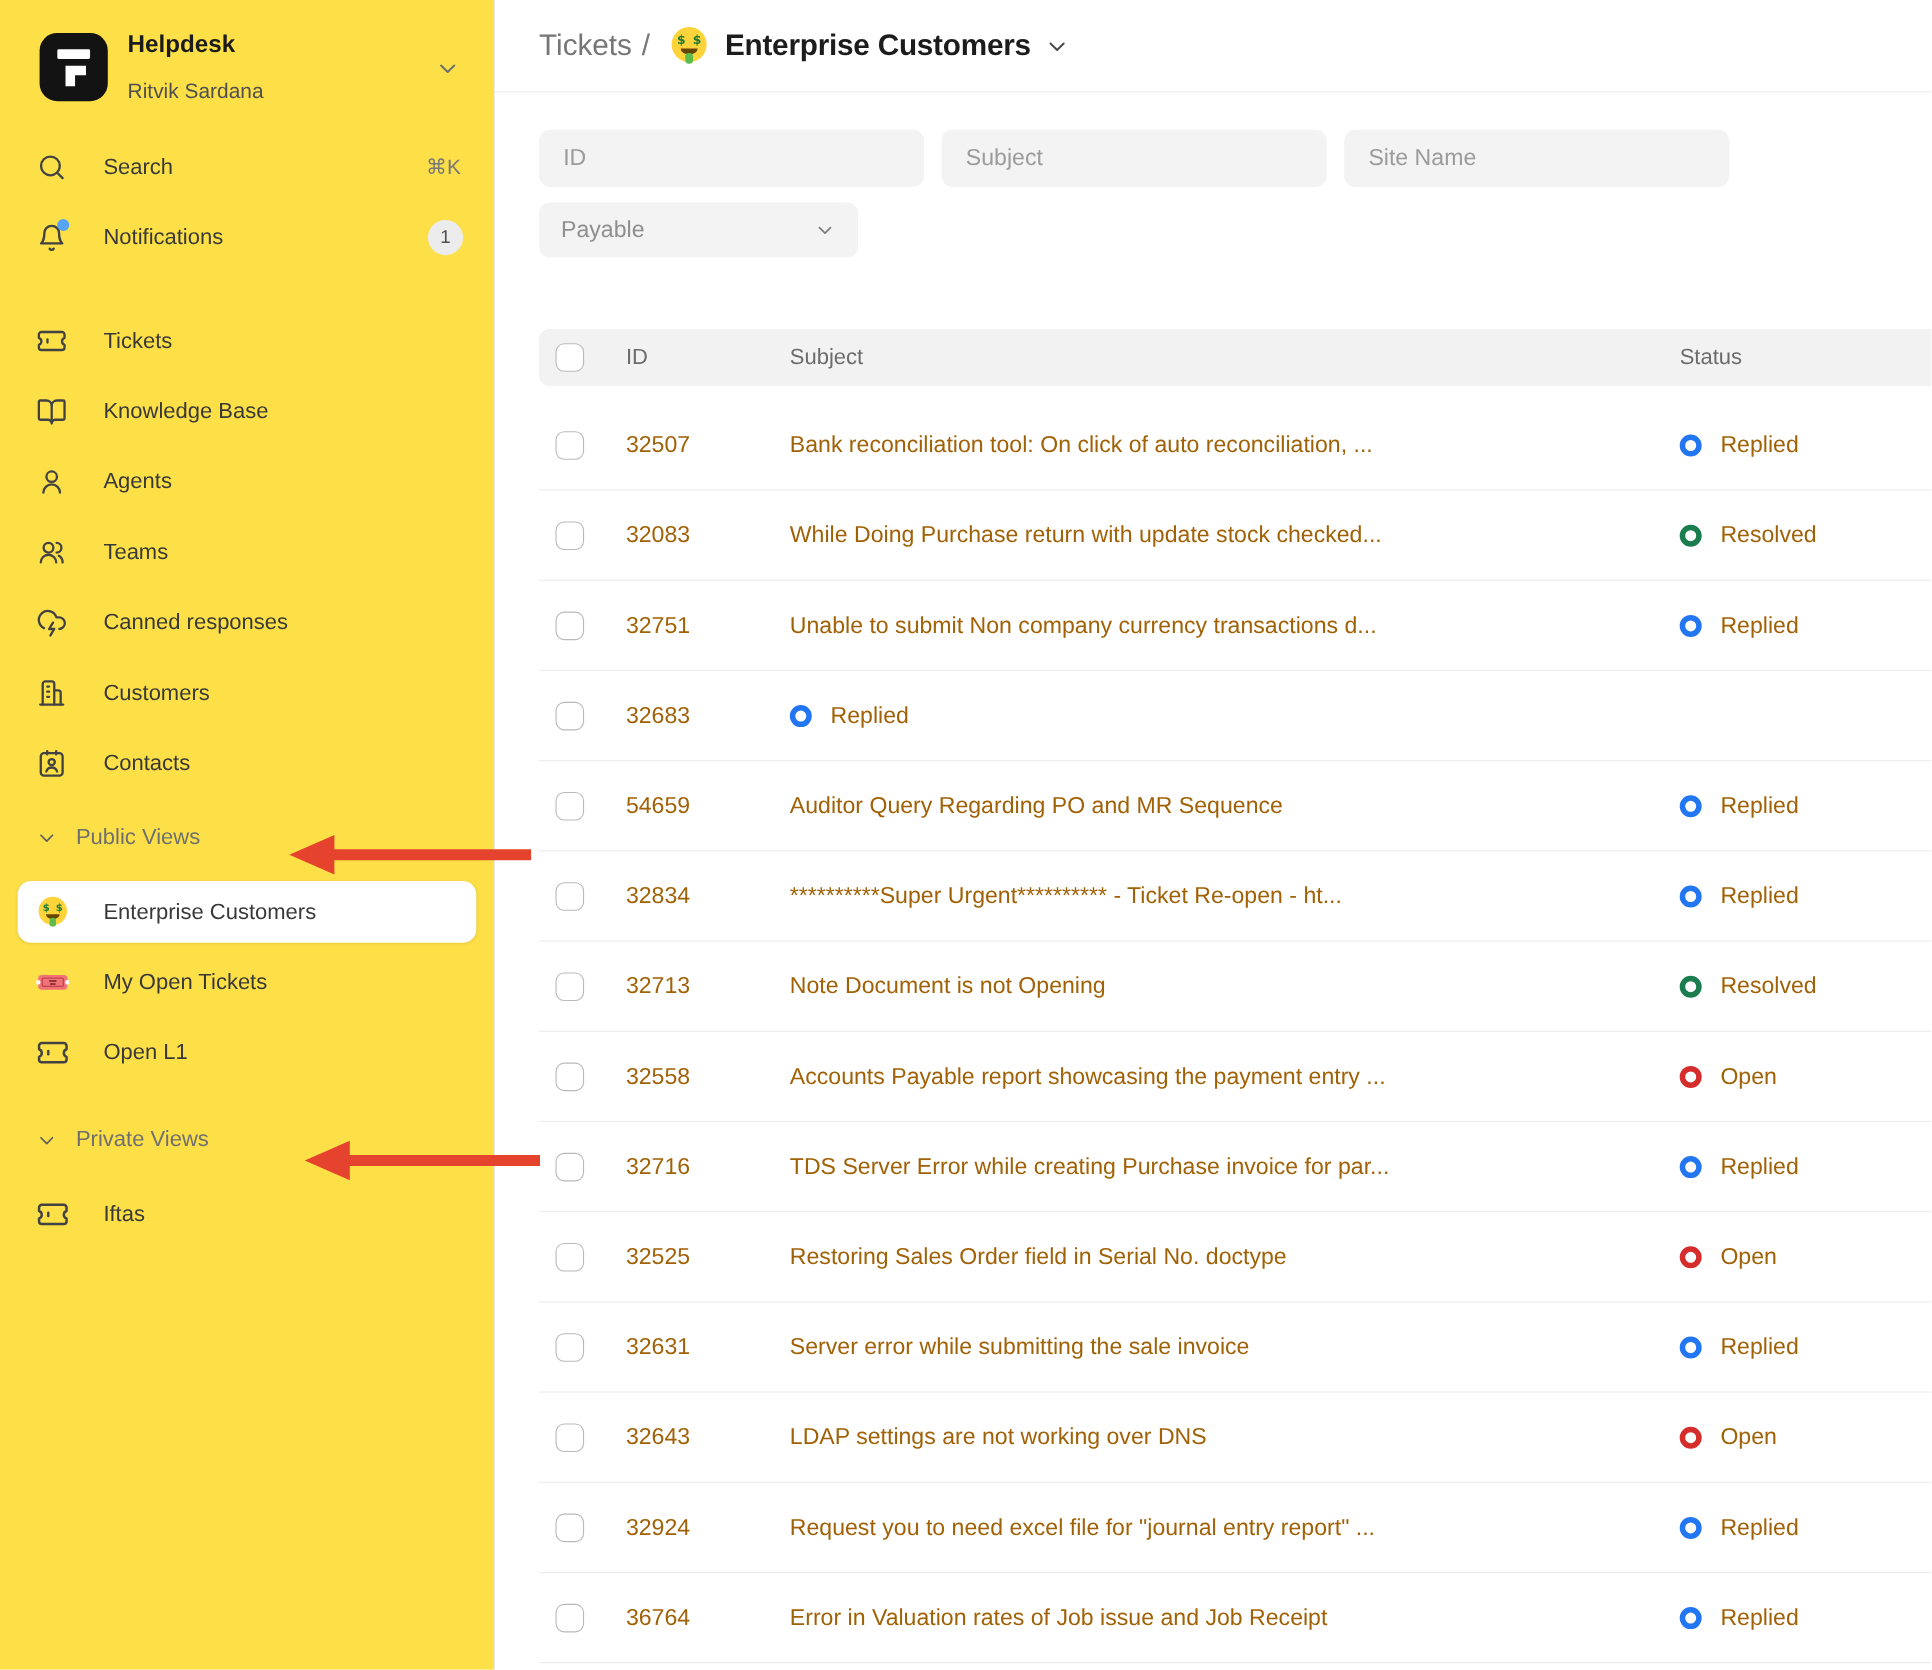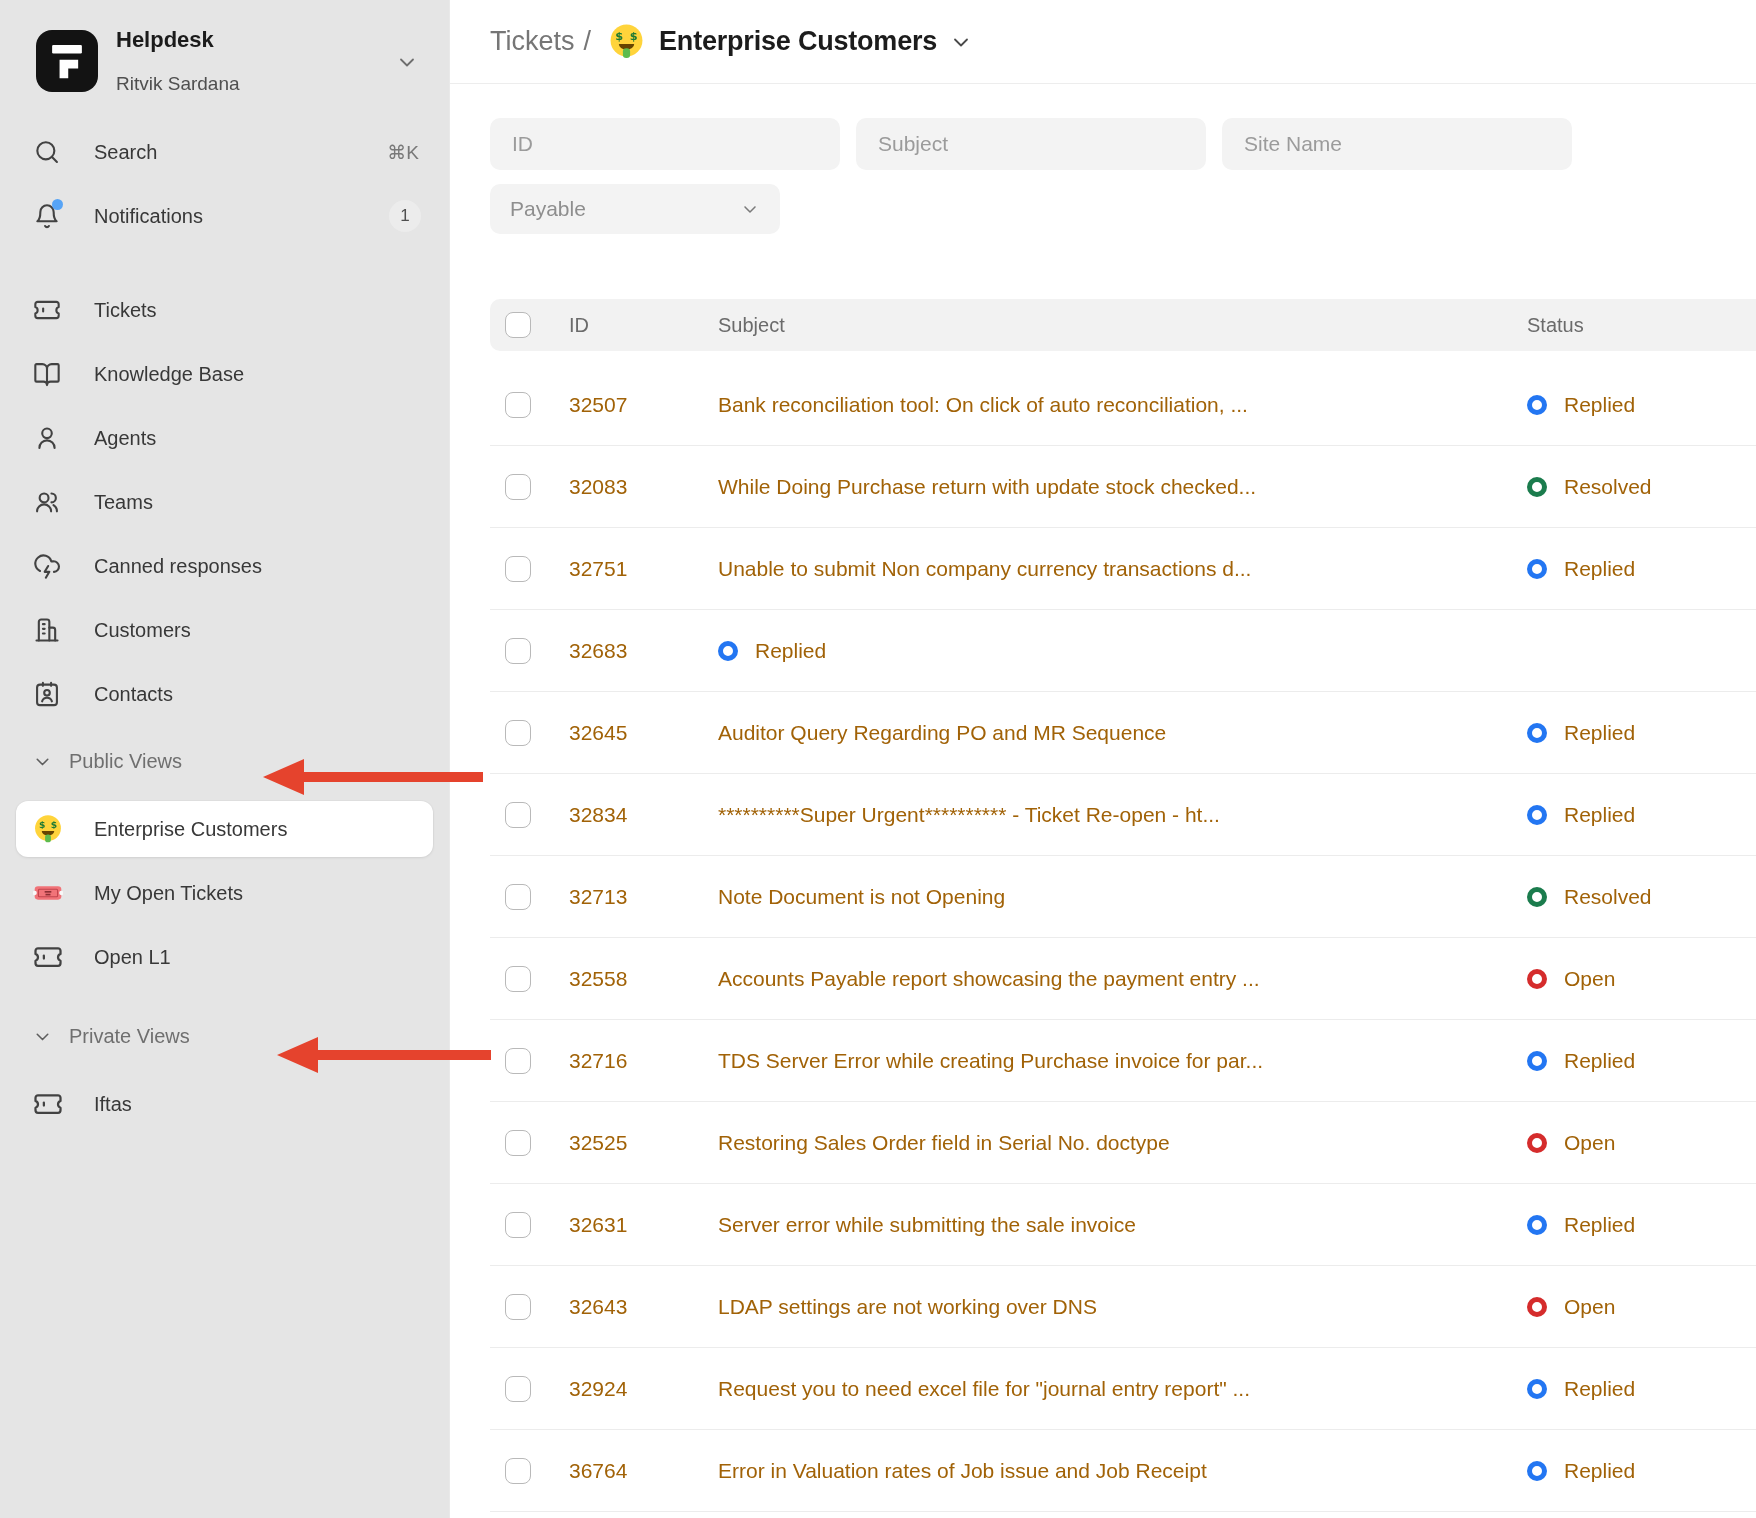--- a/index.html
+++ b/index.html
@@ -2,21 +2,21 @@
 <html><head>
 <meta charset="utf-8">
 <style>
   * { margin:0; padding:0; box-sizing:border-box; }
   html,body { width:1756px; height:1518px; overflow:hidden; background:#fff;
     font-family:"Liberation Sans","DejaVu Sans",sans-serif; }
   body { position:relative; }
 
   
   .sidebar { position:absolute; left:0; top:0; width:450px; height:1518px;
-    background:#e5e5e5; border-right:1px solid #E9E9E9; padding:30px 16px 0; }
+    background:#fde047; border-right:1px solid #E9E9E9; padding:30px 16px 0; }
   .sb-header { position:relative; display:flex; align-items:center; gap:18px;
     padding-left:20px; height:62px; cursor:pointer; }
   .logo { width:62px; height:62px; background:#131313; border-radius:16px; flex:0 0 62px; }
   .logo svg { width:100%; height:100%; }
   .sb-title { font-size:22px; font-weight:700; color:#1B1B1B; line-height:1.2; }
   .sb-subtitle { font-size:19px; color:#4F4F4F; margin-top:19px; }
   .hdr-chev { position:absolute; right:14px; top:20px; width:24px; height:24px; color:#6E6E6E; }
 
   .sb-item { position:relative; height:56px; display:flex; align-items:center;
     padding-left:17px; margin-bottom:8px; border-radius:12px; cursor:pointer;gap:12px; }
@@ -350,21 +350,21 @@
           <div class="cell-id">32683</div>
           <div class="cell-status">
             <div class="status-ring" style="border-color: rgb(35, 118, 242);"></div>
             <span>Replied</span>
           </div>
         </div>
         <div class="row">
           <div class="cell-check">
             <div class="checkbox"></div>
           </div>
-          <div class="cell-id">32645</div>
+          <div class="cell-id">54659</div>
           <div class="cell-subject">Auditor Query Regarding PO and MR Sequence</div>
           <div class="cell-status">
             <div class="status-ring" style="border-color: rgb(35, 118, 242);"></div>
             <span>Replied</span>
           </div>
         </div>
         <div class="row">
           <div class="cell-check">
             <div class="checkbox"></div>
           </div>

